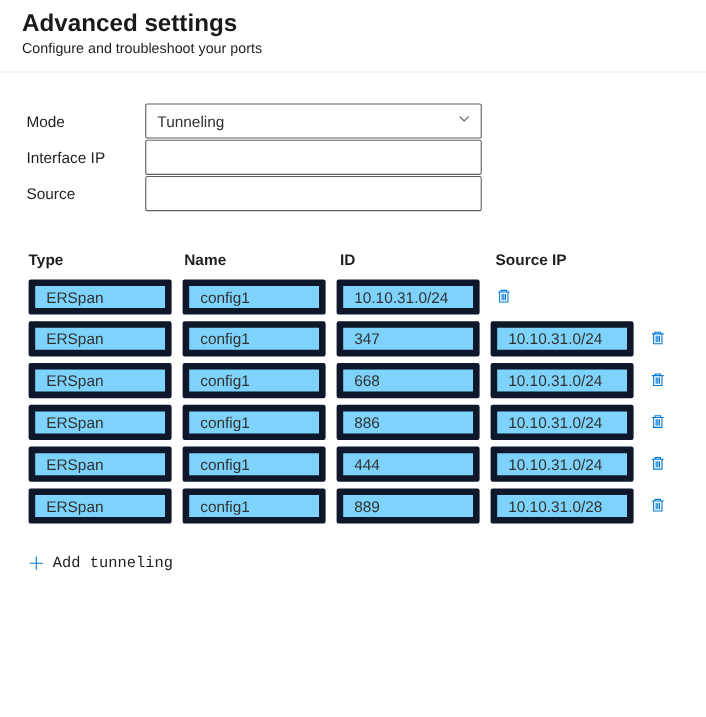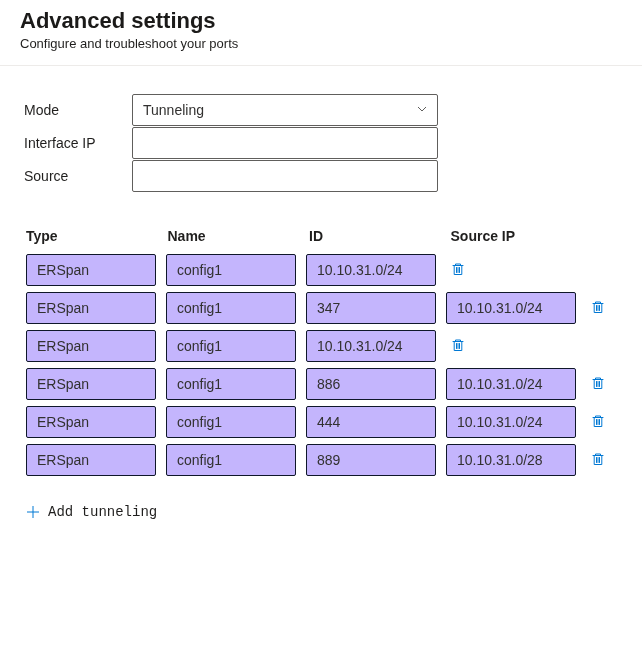--- a/index.html
+++ b/index.html
@@ -99,26 +99,26 @@
       gap: 6px;
     }
     .table-row {
       display: flex;
       gap: 10px;
       align-items: center;
       padding: 0 2px;
     }
     .cell-input {
       height: 32px;
-      border: 1px solid #0f172a;
+      border: 6px solid #0f172a;
       border-radius: 2px;
       padding: 0 10px;
       font-size: 14px;
       font-family: inherit;
-      background: #c4b5fd;
+      background: #7dd3fc;
       color: #323130;
       width: 100%;
     }
     .delete-btn {
       width: 24px;
       height: 24px;
       display: flex;
       align-items: center;
       justify-content: center;
       cursor: pointer;
@@ -208,20 +208,21 @@
             <button class="delete-btn">
               <span><svg width="16" height="16" viewBox="0 0 16 16">
                   <path d="M3 4.5 H13 M5.5 4.5 V3 H10.5 V4.5 M4.2 4.5 V13.5 H11.8 V4.5 M6.5 6.5 V11.5 M8 6.5 V11.5 M9.5 6.5 V11.5" stroke="#0078d4" stroke-width="1" fill="none" stroke-linecap="round"></path>
                 </svg></span>
             </button>
           </div>
         </div>
         <div class="table-row">
           <div class="col-type"><input class="cell-input" value="ERSpan" style=""></div>
           <div class="col-name"><input class="cell-input" value="config1" style=""></div>
+          <div class="col-id"><input class="cell-input" value="668" style=""></div>
           <div class="col-src"><input class="cell-input" value="10.10.31.0/24" style=""></div>
           <div class="col-del">
             <button class="delete-btn">
               <span><svg width="16" height="16" viewBox="0 0 16 16">
                   <path d="M3 4.5 H13 M5.5 4.5 V3 H10.5 V4.5 M4.2 4.5 V13.5 H11.8 V4.5 M6.5 6.5 V11.5 M8 6.5 V11.5 M9.5 6.5 V11.5" stroke="#0078d4" stroke-width="1" fill="none" stroke-linecap="round"></path>
                 </svg></span>
             </button>
           </div>
         </div>
         <div class="table-row">

